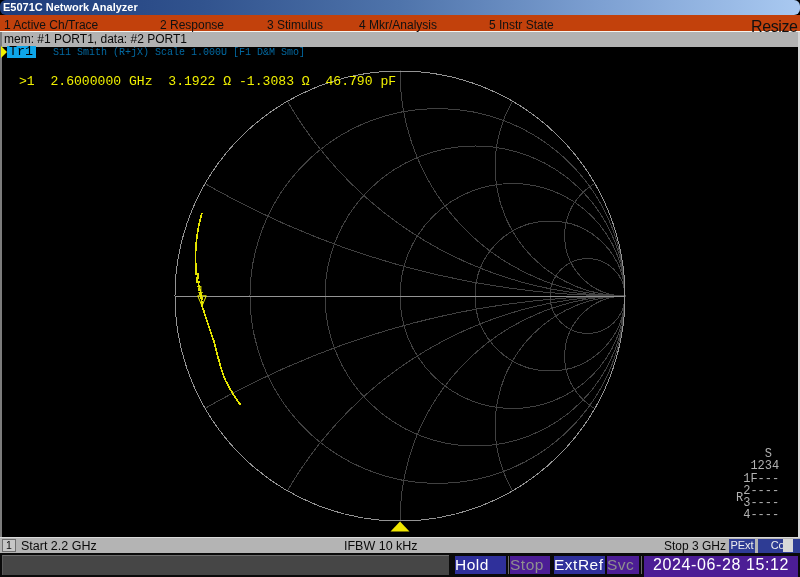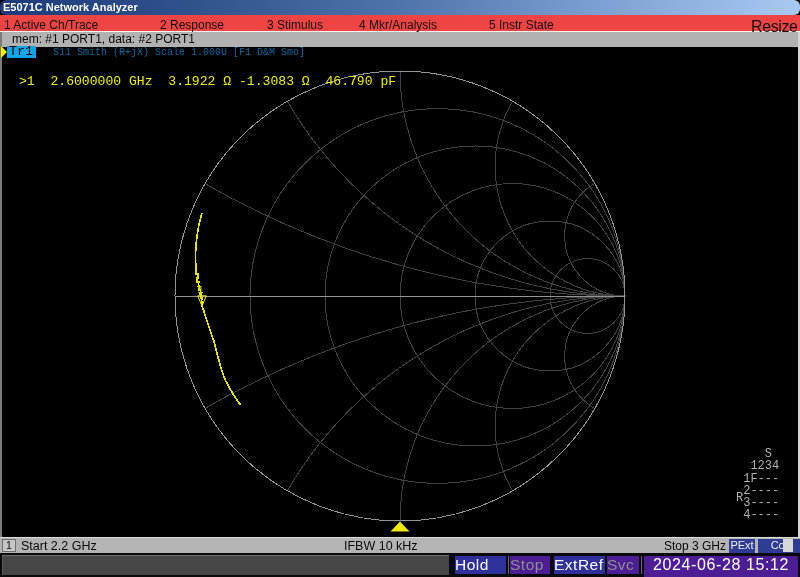--- a/index.html
+++ b/index.html
@@ -1,21 +1,21 @@
 <!DOCTYPE html>
 <html><head><meta charset="utf-8"><style>
 *{margin:0;padding:0;box-sizing:border-box}
 html,body{width:800px;height:577px;background:#000;overflow:hidden}
 body{font-family:"Liberation Sans",sans-serif;position:relative}
 #title{position:absolute;left:0;top:0;width:800px;height:15px;
  background:linear-gradient(90deg,#1d3b7a 0%,#31538e 25%,#4f74ab 50%,#7da0d2 75%,#a9c9f1 100%);border-radius:6px;}
 #title span{position:absolute;left:3px;top:1px;color:#fff;font-size:11px;font-weight:bold}
-#menu{position:absolute;left:0;top:15px;width:800px;height:17px;background:#ef4444;border-bottom:1px solid #f6f4ef;font-size:12px;color:#111}
+#menu{position:absolute;left:0;top:15px;width:800px;height:17px;background:#c2410c;border-bottom:1px solid #f6f4ef;font-size:12px;color:#111}
 #menu span{position:absolute;top:3px}
-#mem{position:absolute;left:0;top:32px;width:800px;height:15px;background:#b2b2b2;color:#0a0a0a;font-size:12px;line-height:15px;padding-left:10px;border-left:2px solid #7c7c7c;border-right:2px solid #d6d6d6}
+#mem{position:absolute;left:0;top:32px;width:800px;height:15px;background:#b2b2b2;color:#0a0a0a;font-size:12px;line-height:15px;padding-left:2px;border-left:2px solid #7c7c7c;border-right:2px solid #d6d6d6}
 #screen{position:absolute;left:0;top:47px;width:800px;height:506px;background:#000;border-left:2px solid #7c7c7c;border-right:2px solid #d6d6d6}
 .mono{font-family:"Liberation Mono",monospace}
 #tr1tri{position:absolute;left:1px;top:46px;width:0;height:0;border-left:6px solid #f0f000;border-top:6px solid transparent;border-bottom:6px solid transparent}
 #tr1box{position:absolute;left:7px;top:45.5px;width:29px;height:12.5px;background:#0ea5e9;color:#000;font-size:13.4px;line-height:12px;padding-left:2px}
 #tr1txt{position:absolute;left:53px;top:45.5px;color:#0369a1;font-size:10px;line-height:13px;white-space:pre}
 #mkr{position:absolute;left:19px;top:75px;color:#f0f000;font-size:13.1px;line-height:14px;white-space:pre}
 #legend{position:absolute;left:736px;top:448px;color:#b2b2b2;font-size:12px;line-height:12.3px;white-space:pre}
 #rlab{position:absolute;left:736px;top:491px;color:#b2b2b2;font-size:12px}
 #chart{position:absolute;left:0;top:47px}
 #graybar{position:absolute;left:0;top:537px;width:800px;height:16px;background:#b4b4b4;border-top:1px solid #dadada;font-size:12.5px;color:#0a0a0a}

